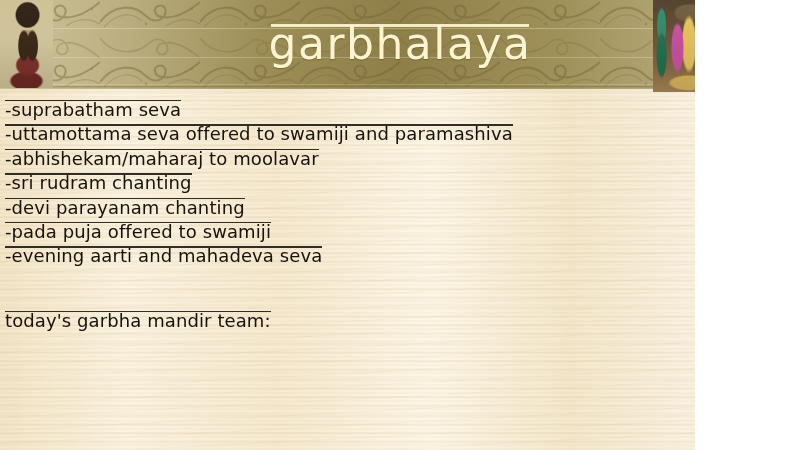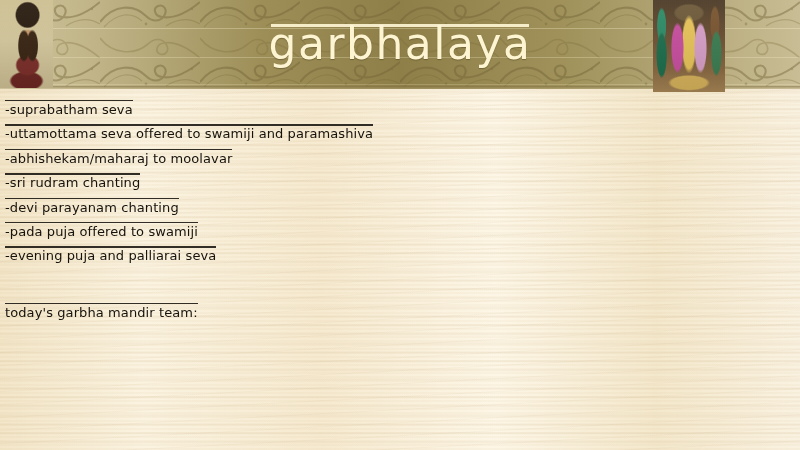--- a/index.html
+++ b/index.html
@@ -4,21 +4,21 @@
 <style>
   * { margin:0; padding:0; box-sizing:border-box; }
 
   html,body{
     width:800px; height:450px; overflow:hidden;
     font-family:"DejaVu Sans", sans-serif;
   }
 
   #slide{
     position:relative;
-    width:800px; height:450px;
+    width:695px; height:450px;
     background:#f7ecd2;
     overflow:hidden;
   }
 
   
   #body-bg{
     position:absolute; inset:0;
     background:
       repeating-linear-gradient(to bottom,
         rgba(196,166,114,0.00) 0px,
@@ -141,36 +141,36 @@
   }
 
   
   #content{
     position:absolute; left:5px; top:98px;
     width:790px;
     z-index:4;
   }
   .line{
     font-family:"DejaVu Sans", sans-serif;
-    font-size:13px;
+    font-size:18px;
     line-height:24.4px;
     color:#16120c;
     white-space:nowrap;
     letter-spacing:.1px;
   }
   .line .txt{ position:relative; display:inline-block; }
   
   .line .txt::before{
     content:""; position:absolute;
     left:0; right:0; top:2px; height:1.4px;
     background:#16120c;
     opacity:.88;
   }
   .spacer{ height:24px; }
-  #team-head{ margin-top:8px; }
+  #team-head{ margin-top:16px; }
 </style>
 </head>
 <body>
 
 <div id="slide">
 
   <div id="body-bg"></div>
   <div id="body-bg2"></div>
 
   <div id="header">
@@ -223,21 +223,21 @@
     <div class="line">
       <span class="txt">-sri rudram chanting</span>
     </div>
     <div class="line">
       <span class="txt">-devi parayanam chanting</span>
     </div>
     <div class="line">
       <span class="txt">-pada puja offered to swamiji</span>
     </div>
     <div class="line">
-      <span class="txt">-evening puja and palliarai seva</span>
+      <span class="txt">-evening aarti and mahadeva seva</span>
     </div>
 
     <div class="spacer"></div>
 
     <div class="line" id="team-head">
       <span class="txt">today's garbha mandir team:</span>
     </div>
 
   </div>
 </div>

